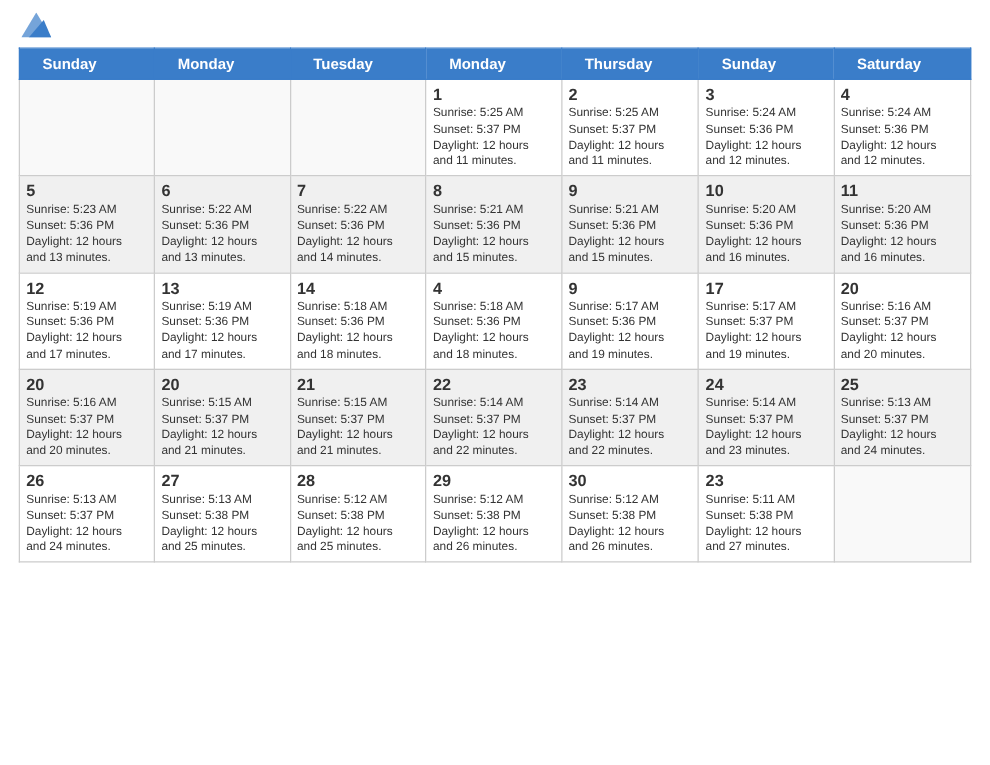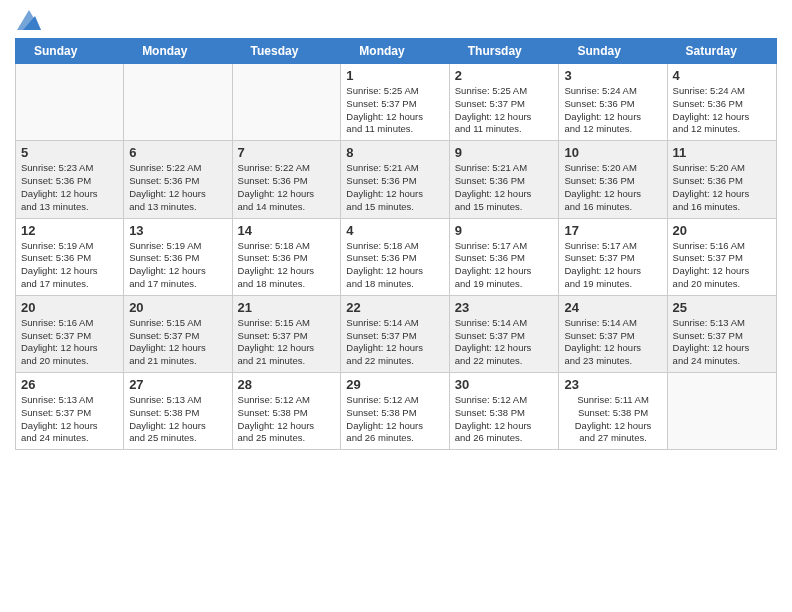--- a/index.html
+++ b/index.html
@@ -273,21 +273,21 @@
           </td>
           <td>
             <span class="day-num">30</span>
             <div class="day-info" style="white-space: pre-line;">Sunrise: 5:12 AM
 Sunset: 5:38 PM
 Daylight: 12 hours
 and 26 minutes.</div>
           </td>
           <td>
             <span class="day-num">23</span>
-            <div class="day-info" style="white-space: pre-line; text-align: center;">Sunrise: 5:11 AM
+            <div class="day-info" style="white-space: pre-line;">Sunrise: 5:11 AM
 Sunset: 5:38 PM
 Daylight: 12 hours
 and 27 minutes.</div>
           </td>
           <td class="empty"></td>
         </tr>
       </tbody>
   </table>
 </div>
 

